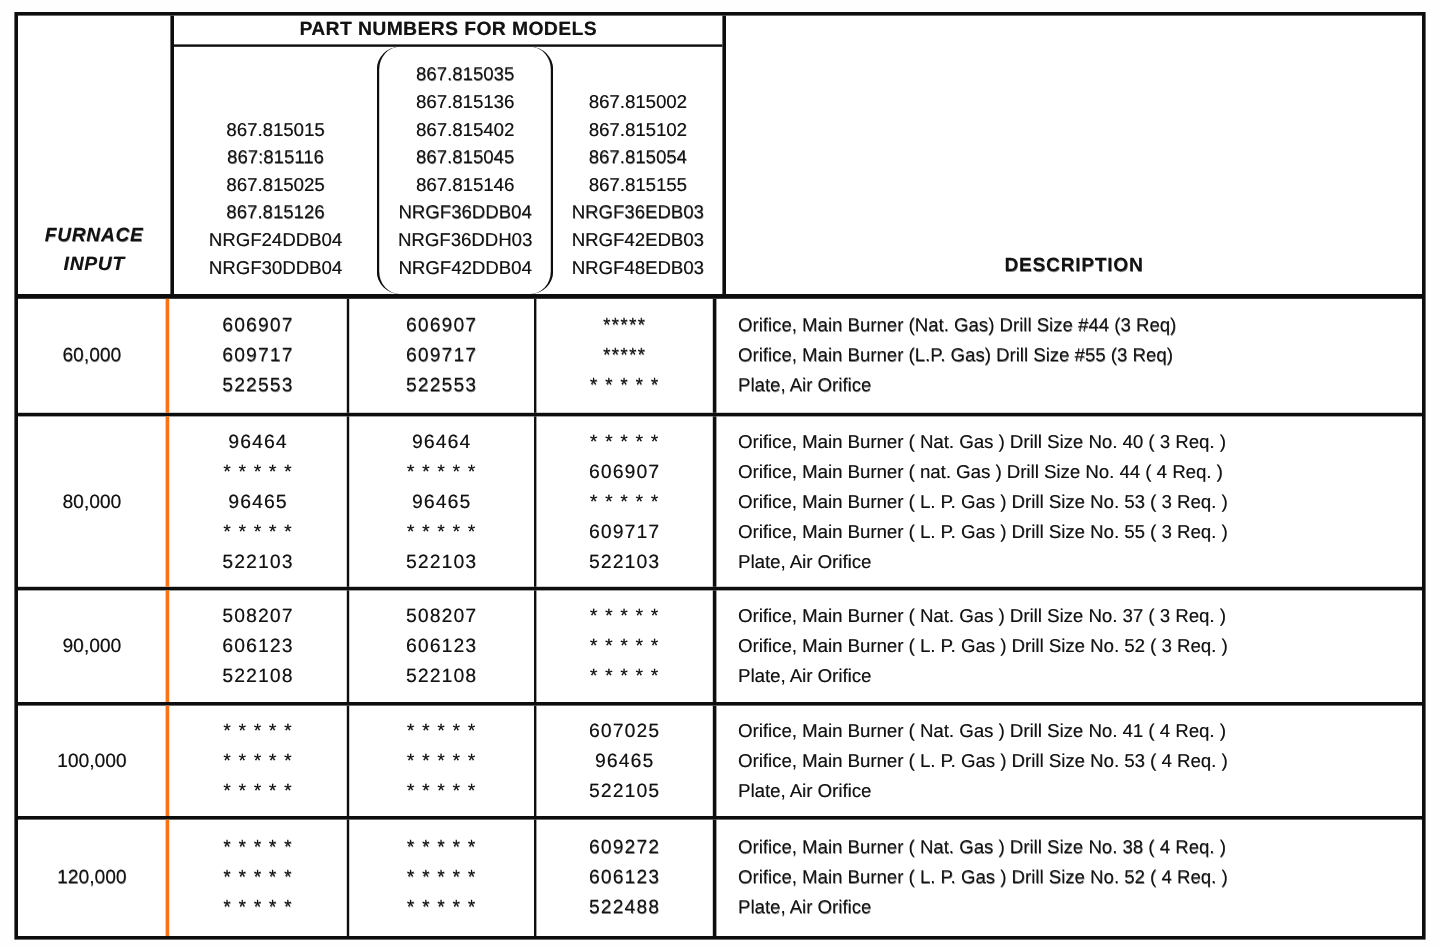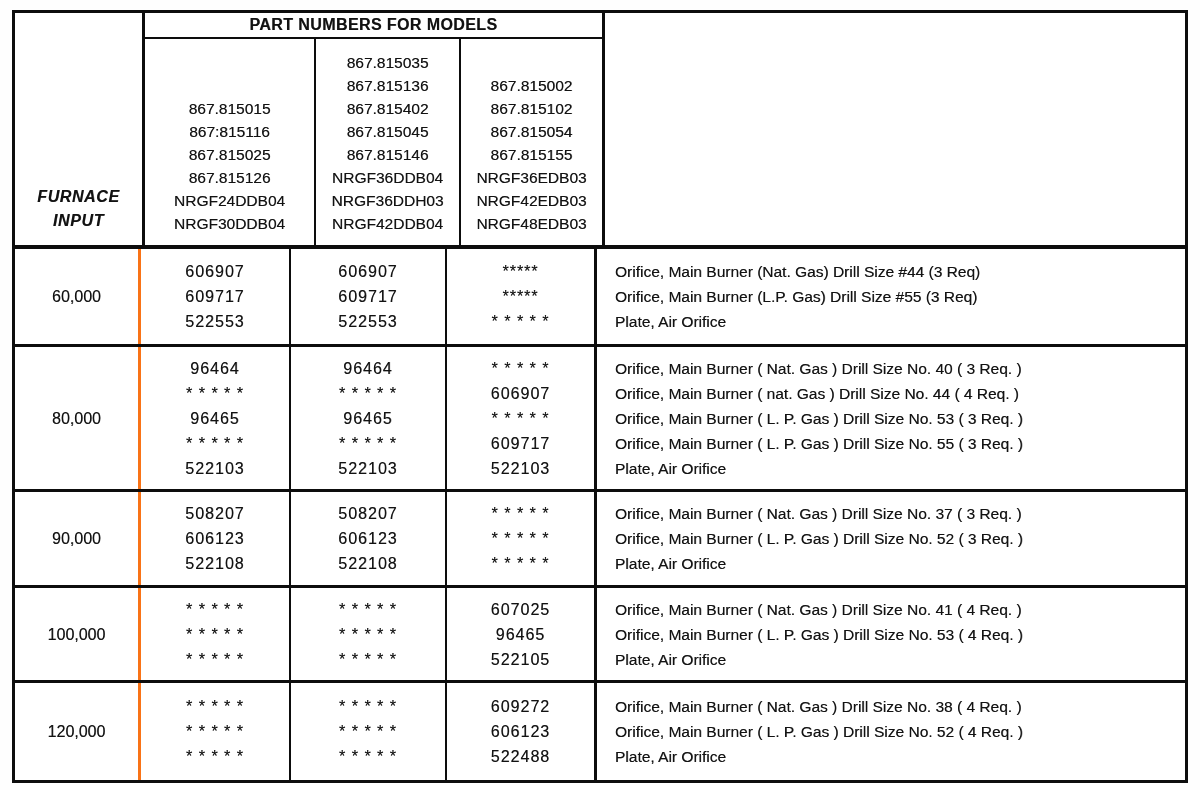--- a/index.html
+++ b/index.html
@@ -46,21 +46,21 @@
   }
   .models-wrap { width: 460px; border-right: 3px solid #0d0d0d; display: flex; flex-direction: column; }
   .models-title {
     height: 26px; border-bottom: 2px solid #0d0d0d;
     display: flex; align-items: center; justify-content: center;
     font-weight: bold; font-size: 16px; letter-spacing: .4px;
   }
   .models-cols { flex: 1; display: flex; }
   .mcol {
     display: flex; flex-direction: column; justify-content: flex-end; align-items: center;
-    padding-bottom: 10px; font-size: 15.5px; line-height: 23px; white-space: nowrap;
+    padding-bottom: 10px; font-size: 15.5px; line-height: 23px; white-space: nowrap; border-radius: 19px;
   }
   .mcol.a { width: 180px; }
   .mcol.b { width: 156px; border-left: 2px solid #0d0d0d; border-right: 2px solid #0d0d0d; }
   .mcol.c { width: 150px; }
   .hc5 {
     flex: 1;
     display: flex; flex-direction: column; justify-content: flex-end; align-items: center;
     padding-bottom: 14px; font-weight: bold; font-size: 16px; letter-spacing: .6px;
   }
 
@@ -124,20 +124,23 @@
               <div>867.815002</div>
               <div>867.815102</div>
               <div>867.815054</div>
               <div>867.815155</div>
               <div>NRGF36EDB03</div>
               <div>NRGF42EDB03</div>
               <div>NRGF48EDB03</div>
             </div>
         </div>
       </div>
+      <div class="hc5">
+        <div>DESCRIPTION</div>
+      </div>
     </div>
 
     <div class="row">
       <div class="cell bc1">60,000</div>
       <div class="cell bc2 stars">
           <div>606907</div>
           <div>609717</div>
           <div>522553</div>
         </div>
       <div class="cell bc3 stars">

